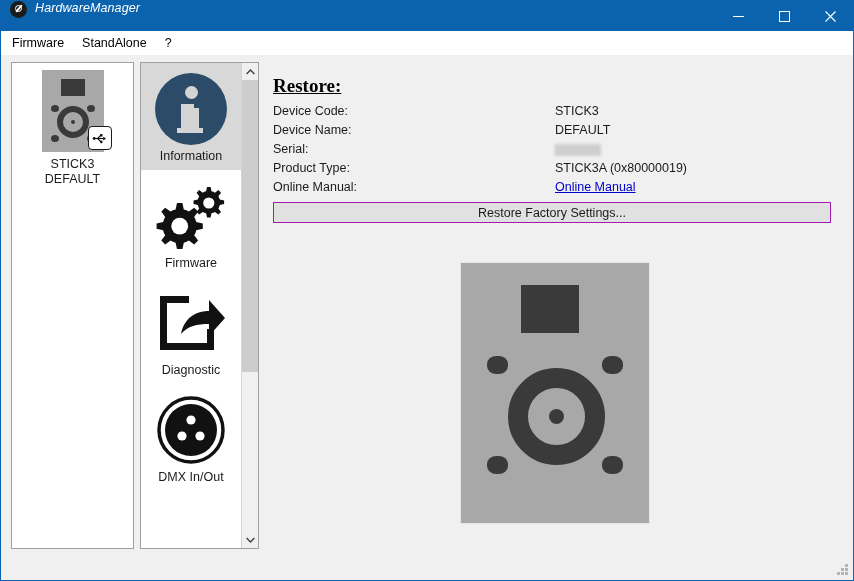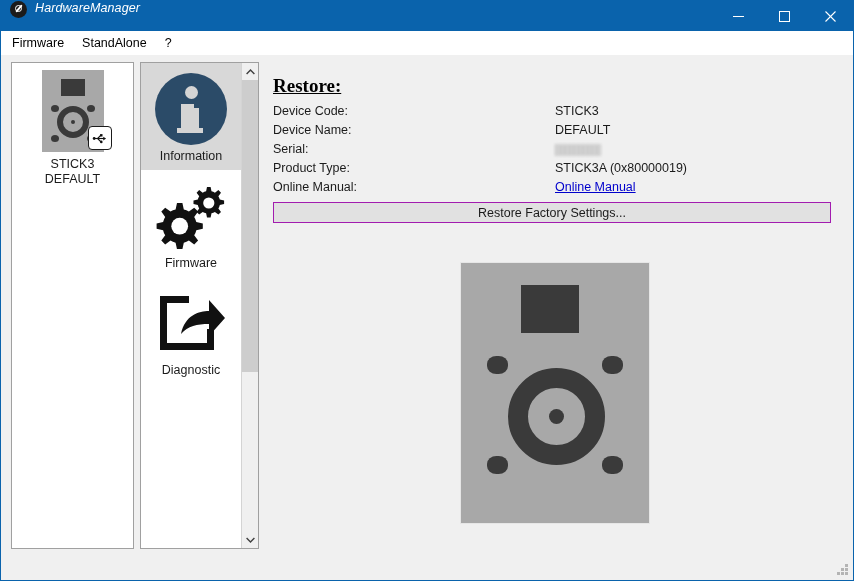--- a/index.html
+++ b/index.html
@@ -404,20 +404,32 @@
         <div class="nav-item">
           <div class="nav-icon">
             <svg width="72" height="64" viewBox="0 0 72 64">
               <path d="M5 5 L34 5 L34 12 L12 12 L12 52 L52 52 L52 38 L59 38 L59 59 L5 59 Z" fill="#111"></path>
               <path d="M26 43 C30 24 44 20 54 20 L54 9 L70 27 L54 45 L54 33 C42 33 33 35 26 43 Z" fill="#111"></path>
             </svg>
           </div>
           <div class="nav-label">Diagnostic</div>
         </div>
 
+        <div class="nav-item">
+          <div class="nav-icon">
+            <svg width="70" height="70" viewBox="0 0 70 70">
+              <circle cx="35" cy="35" r="32" fill="none" stroke="#111" stroke-width="3.5"></circle>
+              <circle cx="35" cy="35" r="26" fill="#111"></circle>
+              <circle cx="35" cy="25" r="4.6" fill="#fff"></circle>
+              <circle cx="26" cy="41" r="4.6" fill="#fff"></circle>
+              <circle cx="44" cy="41" r="4.6" fill="#fff"></circle>
+            </svg>
+          </div>
+          <div class="nav-label">DMX In/Out</div>
+        </div>
 
       </div>
 
       <div id="nav-scrollbar">
         <div class="sb-arrow" id="sb-up">
           <svg width="9" height="6" viewBox="0 0 9 6">
               <path d="M0.6 5 L4.5 1 L8.4 5" fill="none" stroke="#404040" stroke-width="1.4"></path>
             </svg>
         </div>
         <div id="sb-thumb"></div>

